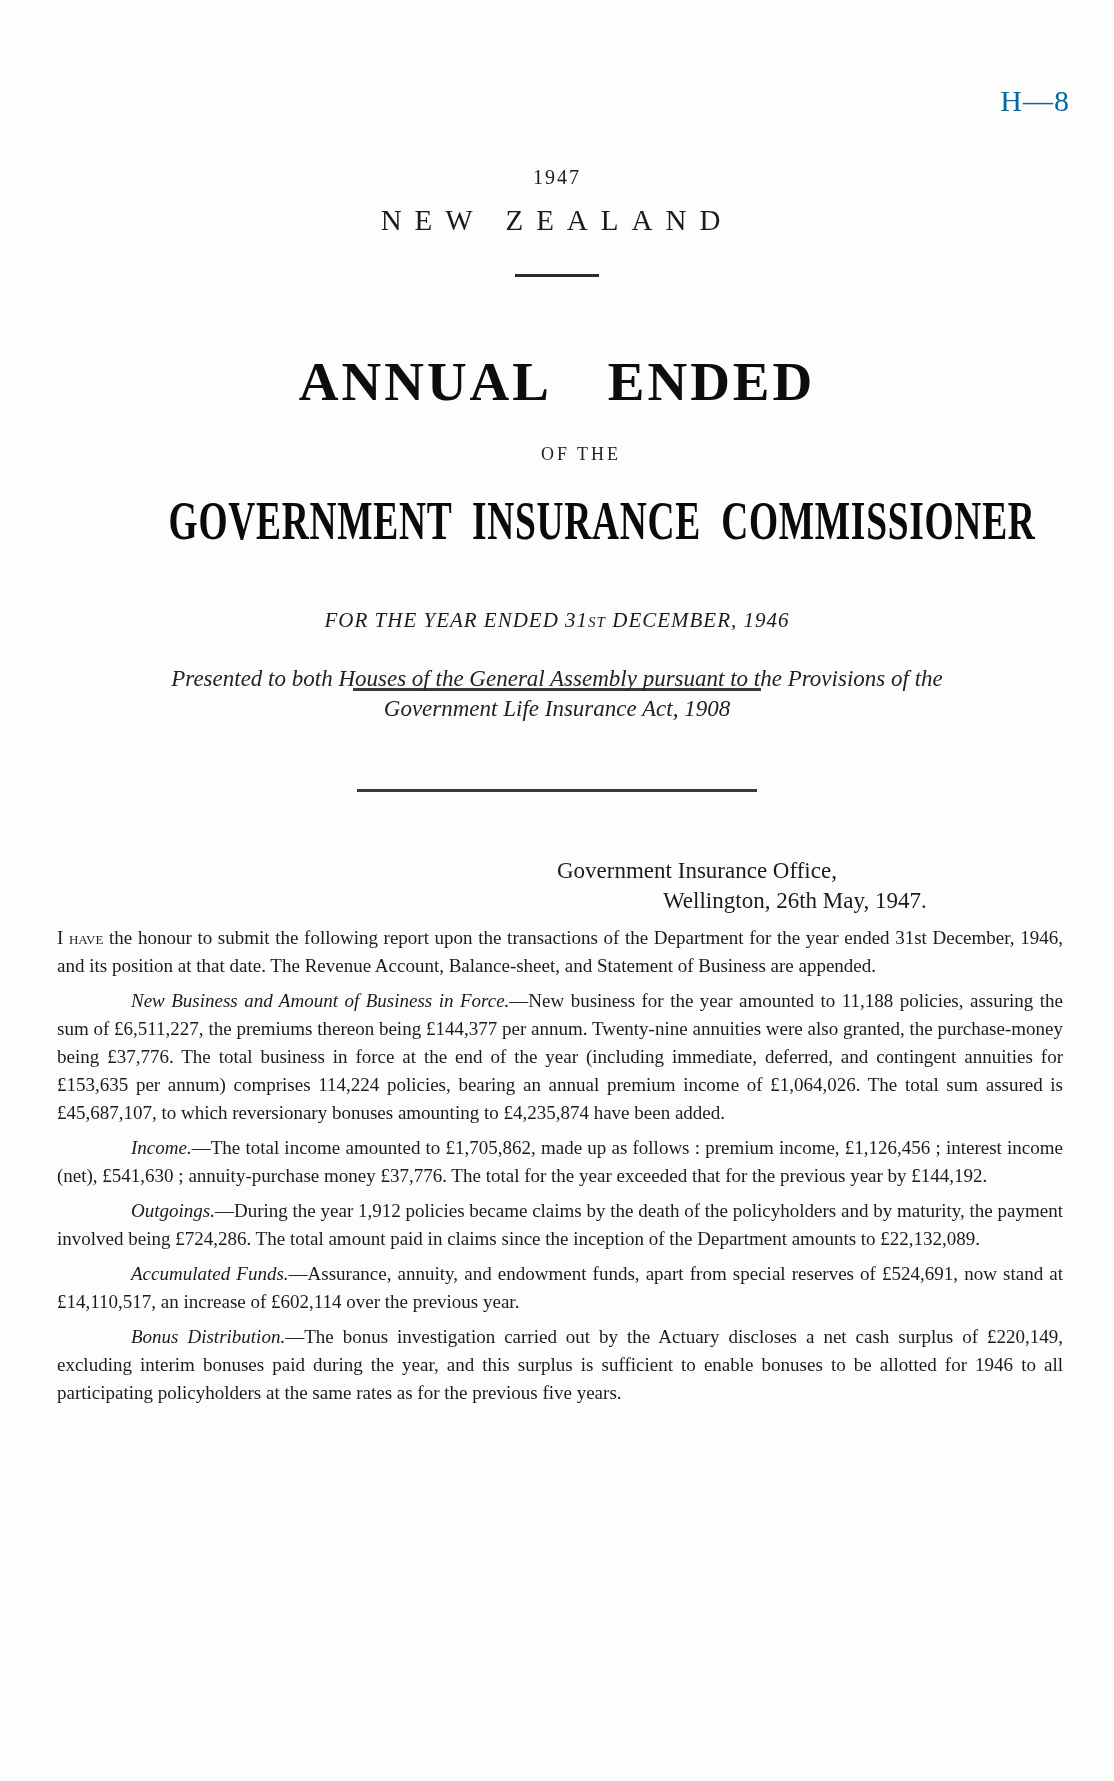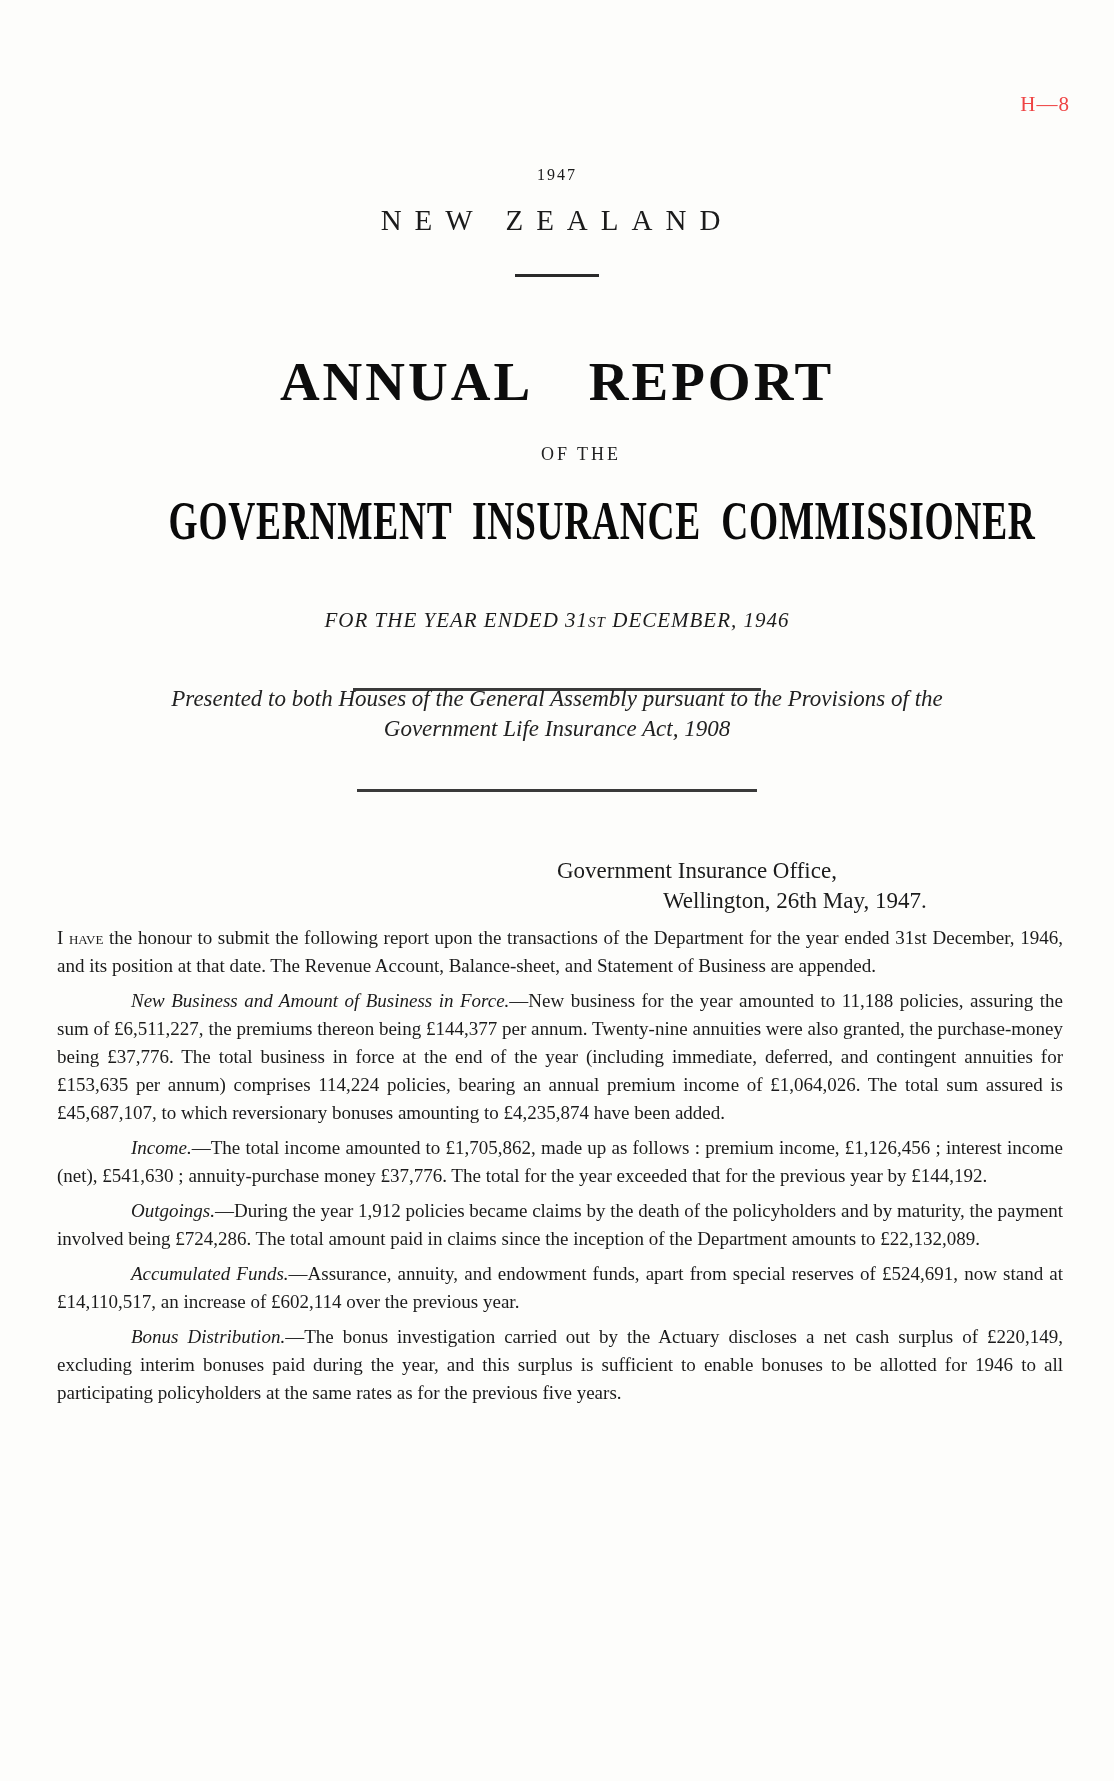--- a/index.html
+++ b/index.html
@@ -10,42 +10,42 @@
     background:#fdfdfb;
     color:#1b1b1b;
     font-family:"Liberation Serif", serif;
     overflow:hidden;
   }
   .abs{position:absolute;left:0;width:100%;}
   .center{text-align:center;}
 
   .doc-ref{
     position:absolute;top:84px;right:44px;
-    font-size:21px;letter-spacing:1px;color:#ef4444;margin-top:8px;
+    font-size:30px;letter-spacing:1px;color:#0369a1;
   }
-  .year{top:166px;font-size:16px;letter-spacing:2px;}
+  .year{top:166px;font-size:20px;letter-spacing:2px;}
   .nation{top:204px;font-size:29px;letter-spacing:13px;padding-left:0;box-sizing:border-box;}
   .rule{position:absolute;left:50%;transform:translateX(-50%);background:#2a2a2a;}
   .rule-short{top:274px;width:84px;height:3px;}
   .main-title{
     top:350px;font-size:55px;font-weight:bold;color:#0d0d0d;
     letter-spacing:3px;word-spacing:42px;
   }
   .of-the{top:444px;font-size:18px;letter-spacing:3px;color:#222;padding-left:24px;}
   .commissioner-wrap{top:490px;text-align:center;}
   .commissioner{
     display:inline-block;
     font-size:52px;font-weight:bold;color:#0a0a0a;
     letter-spacing:1px;word-spacing:14px;
     transform:scale(0.72,1.04);transform-origin:center top;
     white-space:nowrap;
   }
   .period{top:608px;font-size:21px;letter-spacing:1px;font-variant:small-caps;font-style:italic;}
   .rule-a{top:688px;width:408px;height:3px;background:#3a3a3a;}
-  .presented{top:684px;font-style:italic;font-size:23px;line-height:30px;color:#222;}
+  .presented{top:664px;font-style:italic;font-size:23px;line-height:30px;color:#222;}
   .rule-b{top:789px;width:400px;height:3px;background:#3a3a3a;}
 
   .office-line{position:absolute;top:858px;left:557px;font-size:23px;}
   .date-line{position:absolute;top:888px;left:663px;font-size:23px;}
 
   .body-text{
     position:absolute;top:924px;left:57px;width:1006px;
     font-size:19px;line-height:28px;text-align:justify;
   }
   .body-text p{margin:0 0 7px 0;text-indent:46px;}
@@ -58,21 +58,21 @@
 
 <div class="sheet">
 
   <div class="doc-ref">H—8</div>
 
   <div class="abs center year">1947</div>
   <div class="abs center nation">NEW ZEALAND</div>
 
   <div class="rule rule-short"></div>
 
-  <h1 class="abs center main-title" style="margin:0;">ANNUAL REPORT</h1>
+  <h1 class="abs center main-title" style="margin:0;">ANNUAL ENDED</h1>
 
   <div class="abs center of-the">OF THE</div>
 
   <div class="abs center commissioner-wrap">
     <h2 class="commissioner" style="margin:0;">GOVERNMENT INSURANCE COMMISSIONER</h2>
   </div>
 
   <div class="abs center period">FOR THE YEAR ENDED 31st DECEMBER, 1946</div>
 
   <div class="rule rule-a"></div>

